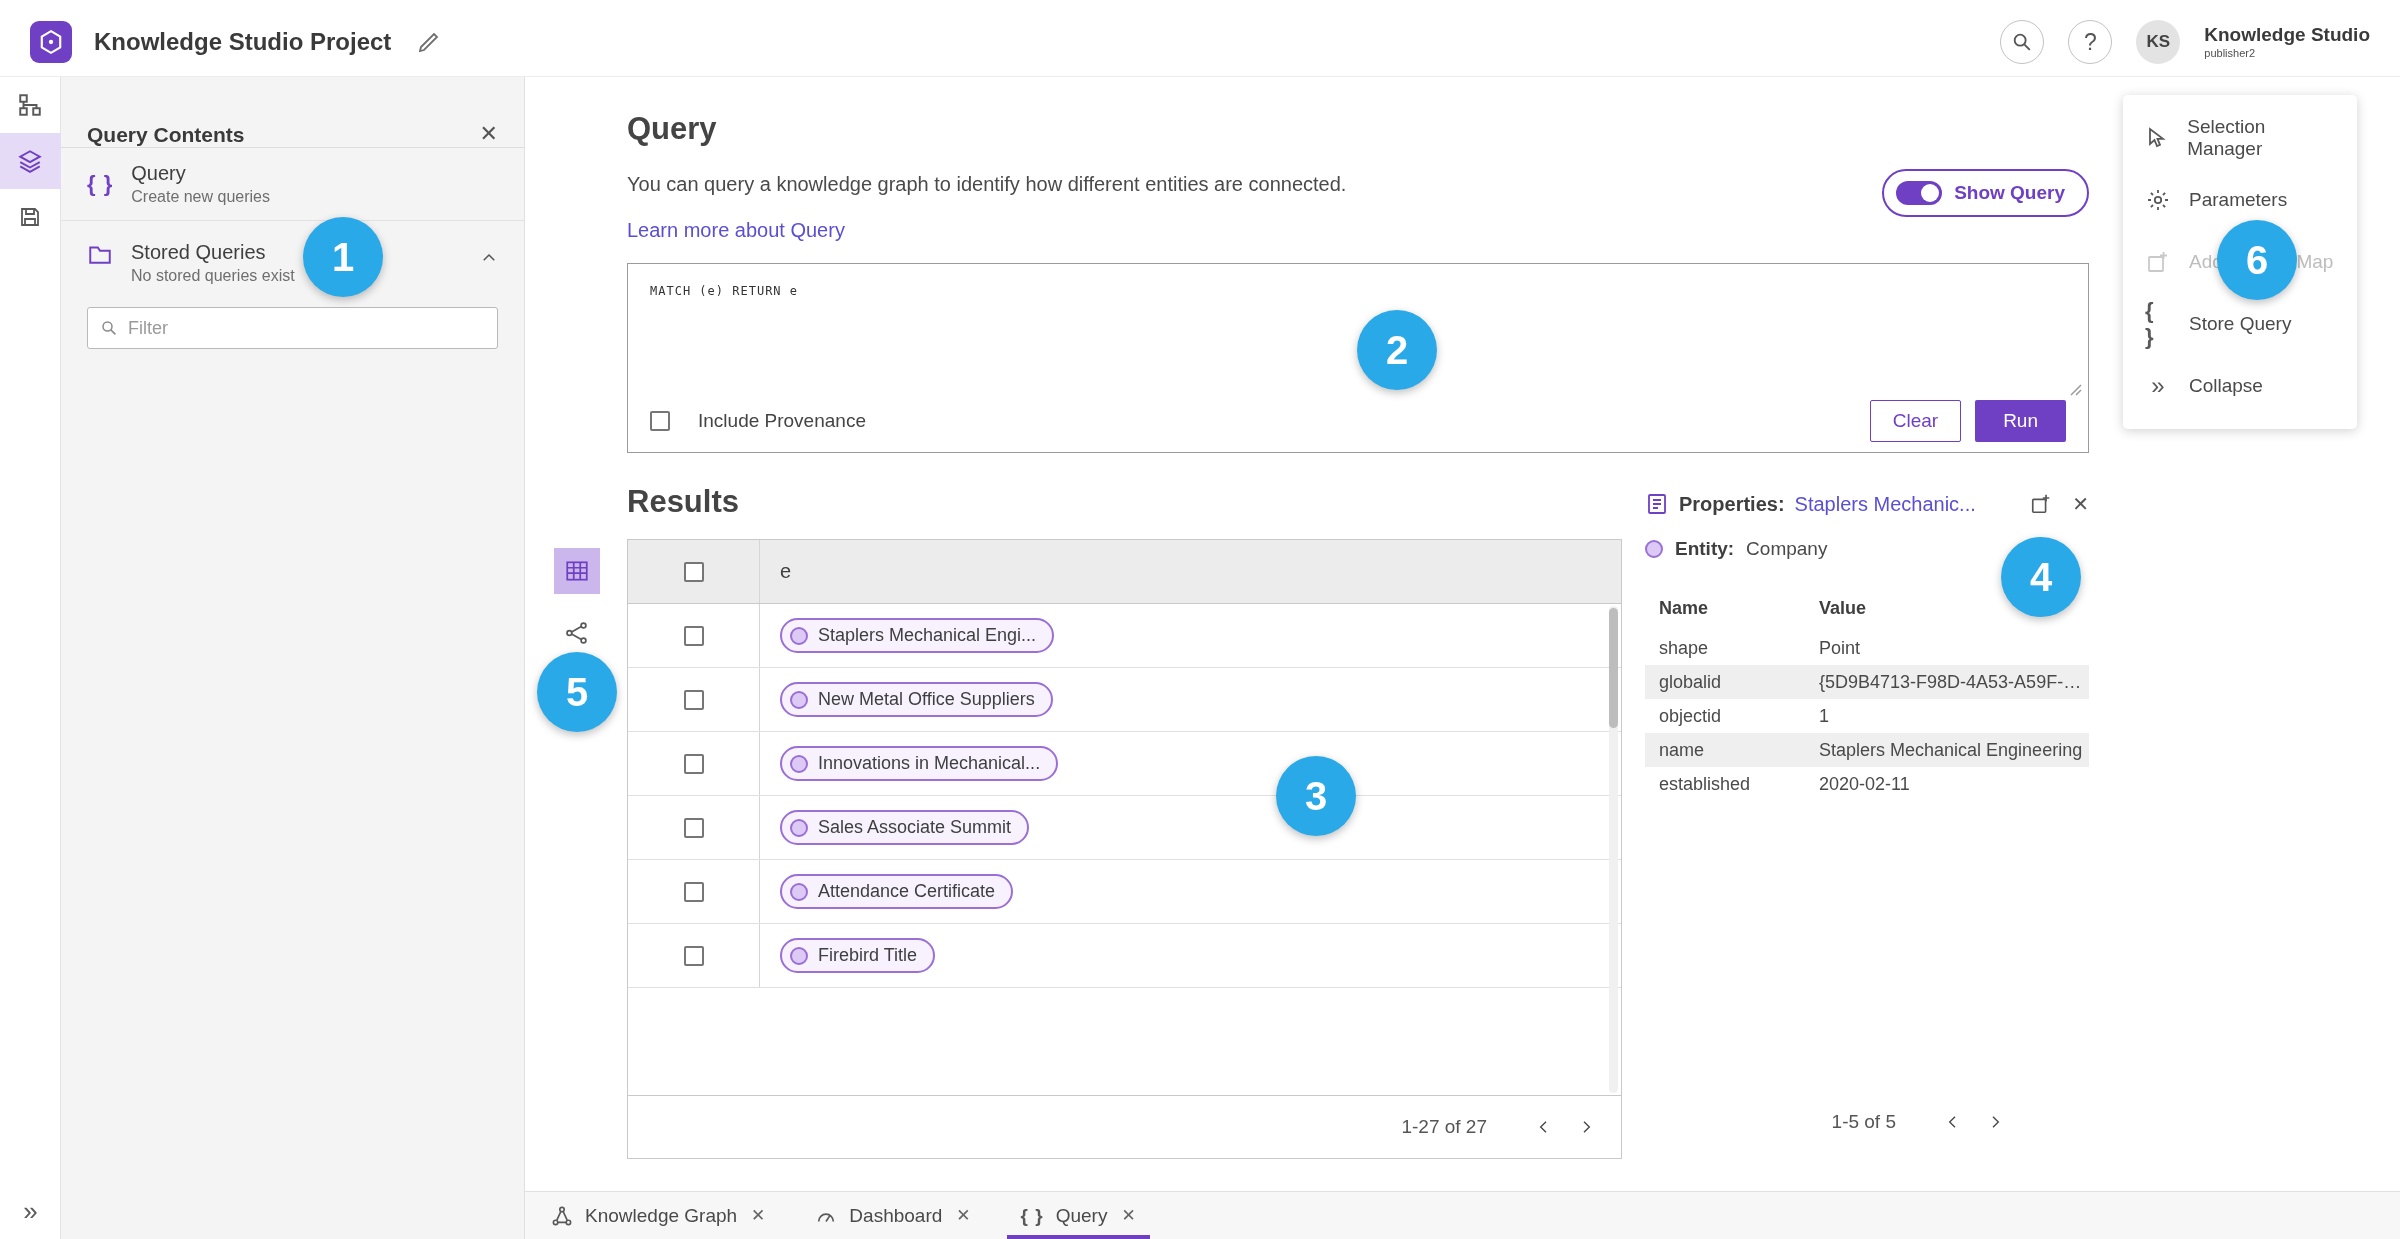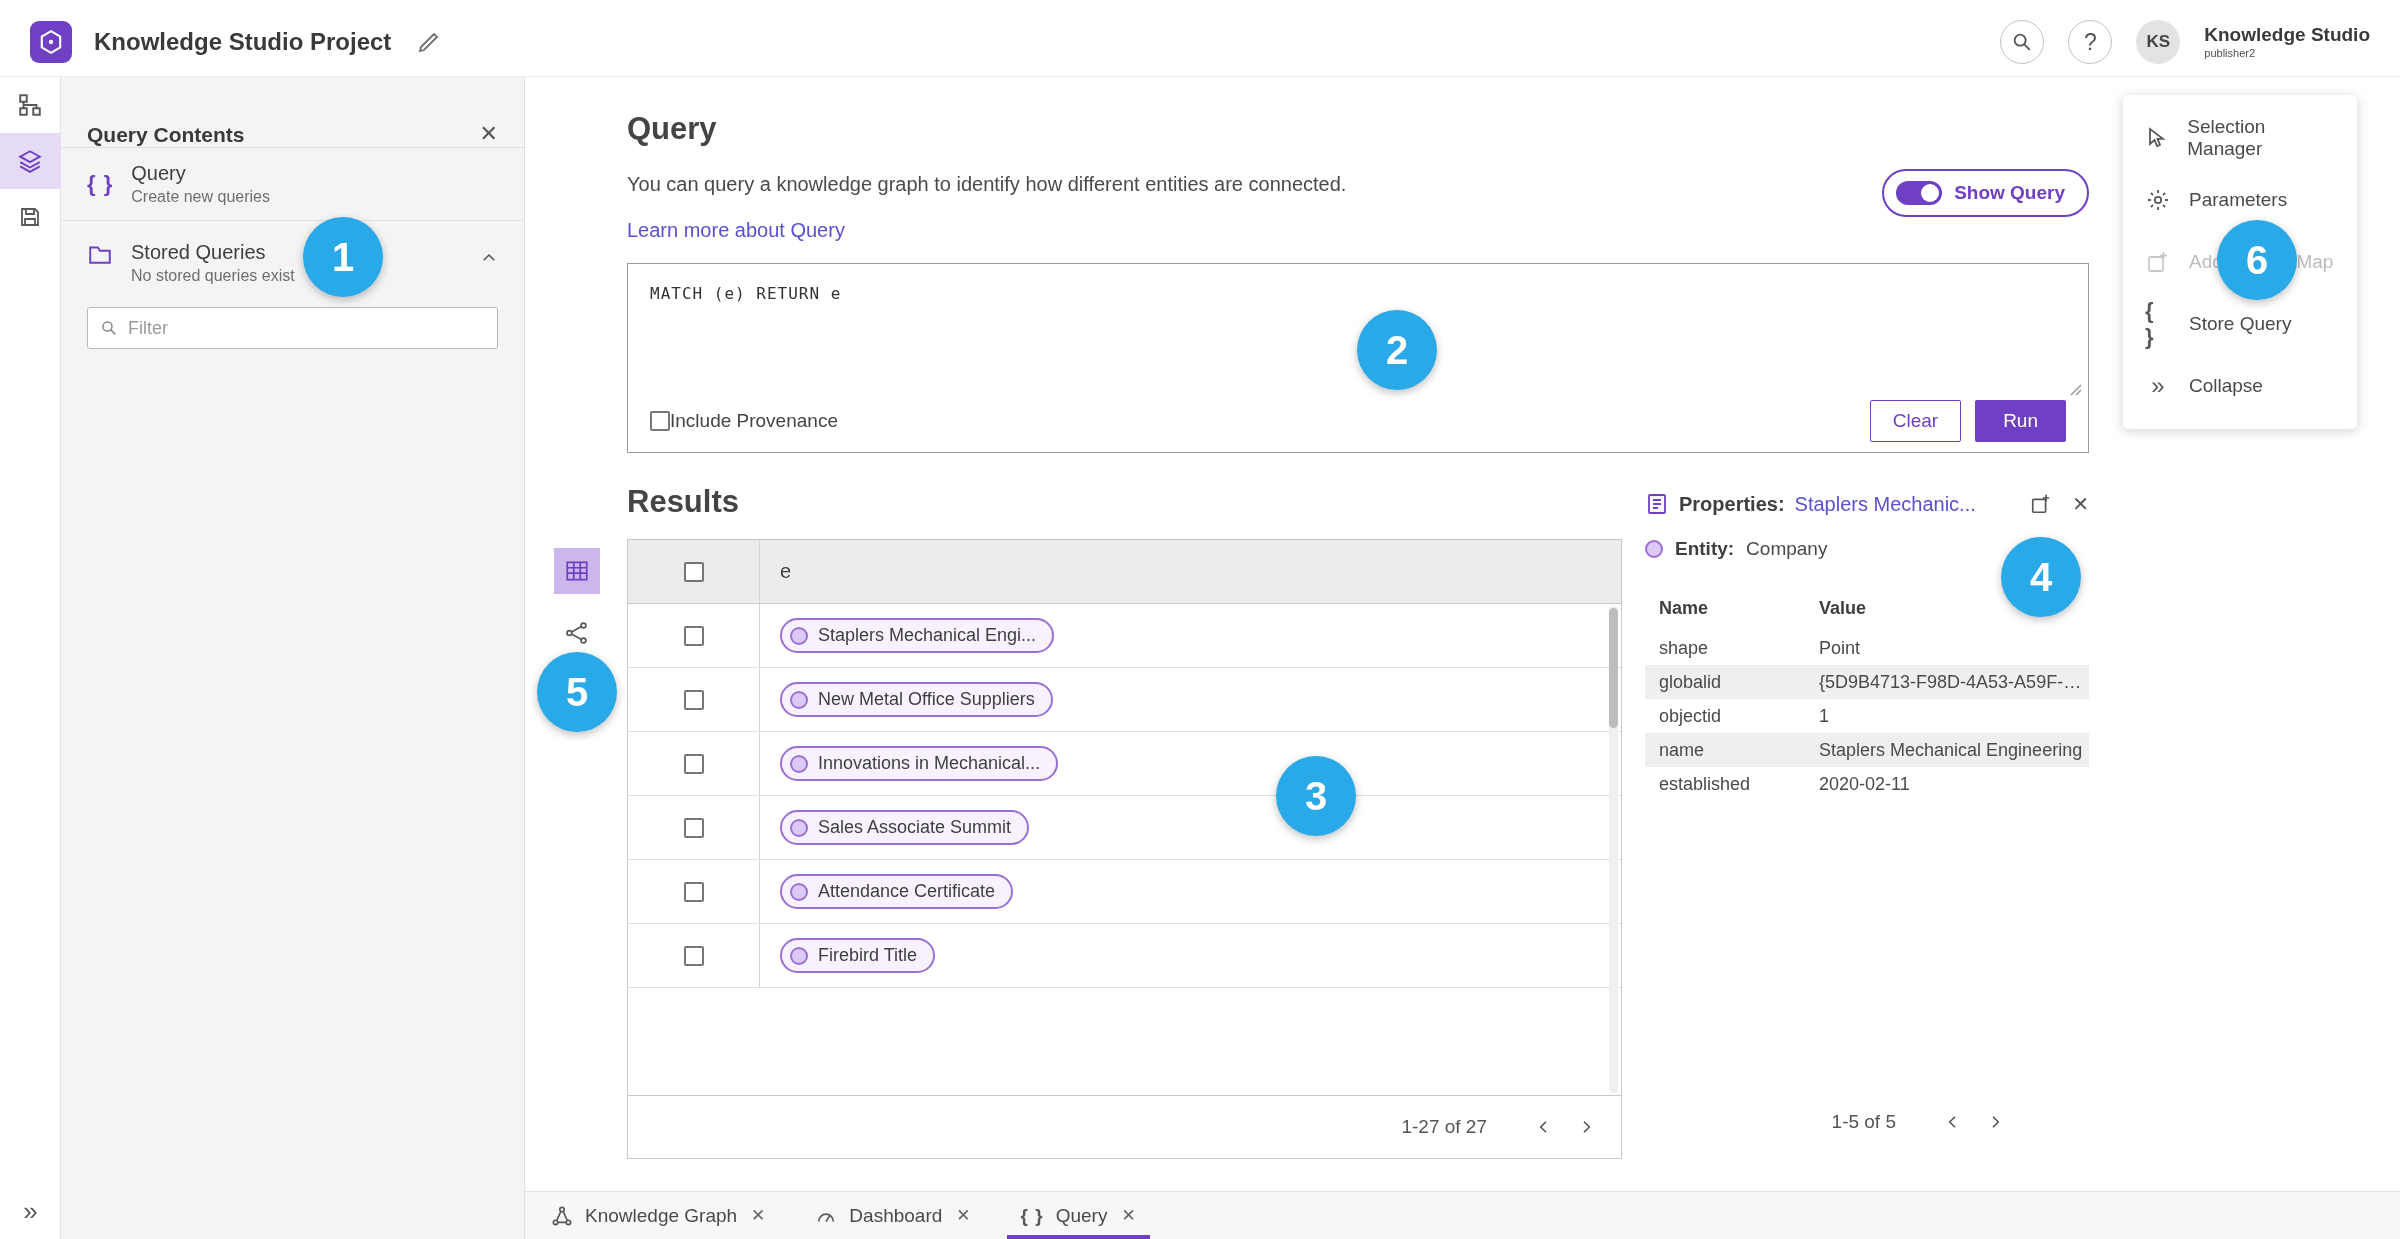--- a/index.html
+++ b/index.html
@@ -62,25 +62,25 @@
   .q-title { position:absolute; top:42px; left:0; font-size:31px; font-weight:700; color:#444; }
   .q-desc { position:absolute; top:104px; left:0; font-size:20px; color:#4a4a4a; }
   .q-learn { position:absolute; top:150px; left:0; font-size:20px; color:var(--link); cursor:pointer; }
   .show-query { position:absolute; top:100px; right:0; height:48px; border:2px solid var(--accent); border-radius:26px;
     display:flex; align-items:center; gap:12px; padding:0 22px 0 12px; color:var(--accent);
     font-weight:700; font-size:19px; background:#fff; cursor:pointer; }
   .toggle { width:46px; height:24px; border-radius:13px; background:var(--accent); position:relative; }
   .toggle-knob { position:absolute; top:3px; left:25px; width:18px; height:18px; border-radius:50%; background:#fff; }
 
   .query-box { position:absolute; top:194px; left:0; right:0; height:190px; border:1px solid #9b9b9b; background:#fff; }
-  .qb-code { padding:20px 22px; font-family:"DejaVu Sans Mono", monospace; font-size:16px; color:#333;
+  .qb-code { padding:20px 22px; font-family:"DejaVu Sans Mono", monospace; font-size:12px; color:#333;
     letter-spacing:1px; height:112px; white-space:pre; }
   .resize-handle { position:absolute; right:6px; top:116px; width:16px; height:16px; color:#9b9b9b; cursor:nwse-resize; }
   .qb-footer { position:absolute; left:0; right:0; bottom:0; height:62px; display:flex; align-items:center; padding:0 22px; }
-  .qb-check { display:flex; align-items:center; gap:0; font-size:19px; color:#444; cursor:pointer; }
+  .qb-check { display:flex; align-items:center; gap:28px; font-size:19px; color:#444; cursor:pointer; }
   .checkbox { width:20px; height:20px; border:2px solid #767676; border-radius:2px; background:#fff; flex:none; }
   .qb-buttons { margin-left:auto; display:flex; gap:14px; }
   .btn-clear { height:42px; padding:0 22px; border:1px solid var(--accent); color:var(--accent); background:#fff;
     font-size:19px; border-radius:2px; font-family:inherit; cursor:pointer; }
   .btn-run { height:42px; padding:0 28px; background:var(--accent); color:#fff; font-size:19px; border-radius:2px;
     border:none; font-family:inherit; cursor:pointer; }
 
   .r-title { position:absolute; top:415px; left:0; font-size:31px; font-weight:700; color:#444; }
   .view-toggles { position:absolute; left:29px; top:479px; width:46px; display:flex; flex-direction:column; align-items:center; }
   .view-btn { width:46px; height:46px; display:flex; align-items:center; justify-content:center; color:#595959; cursor:pointer; }

